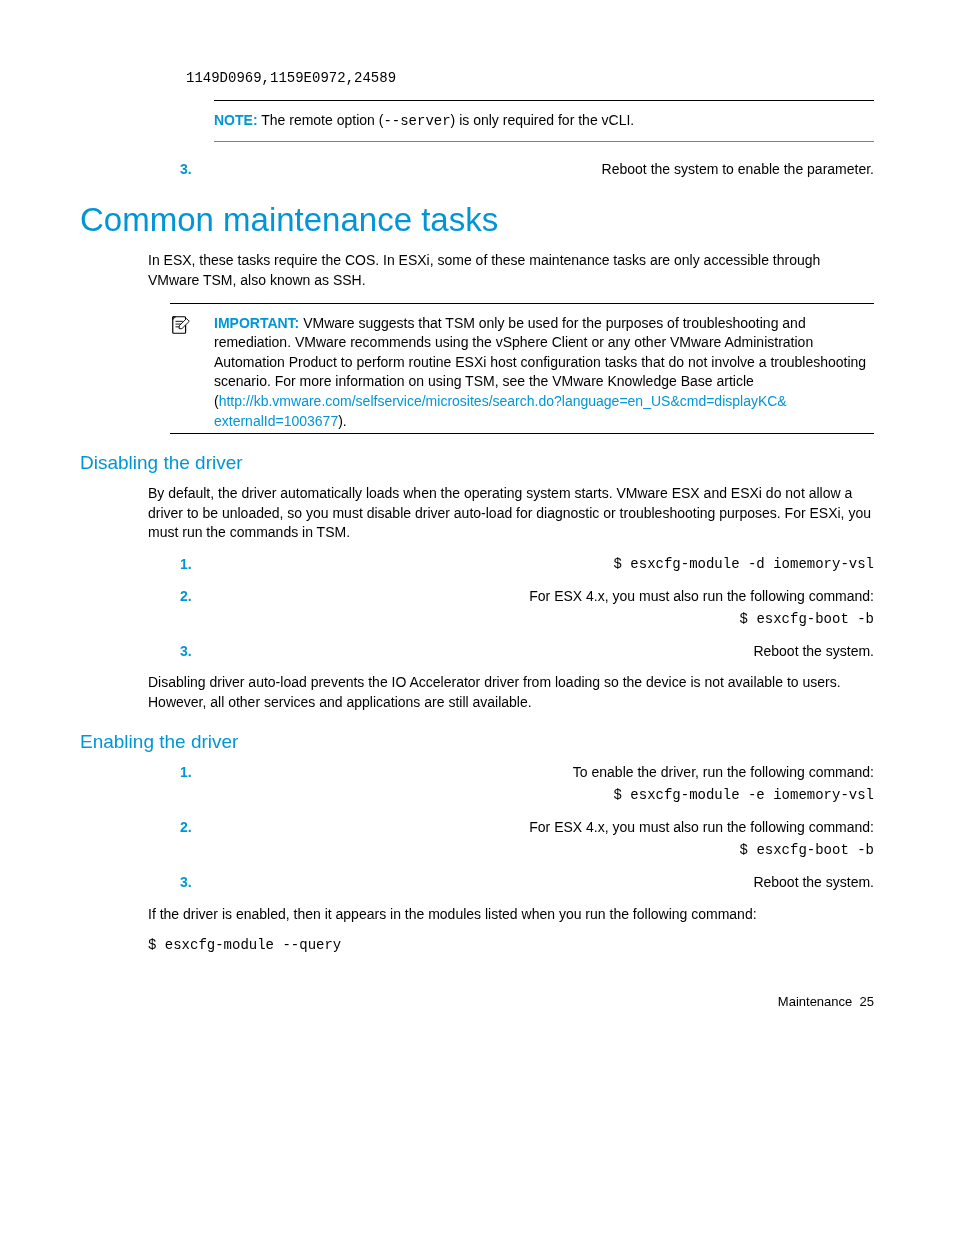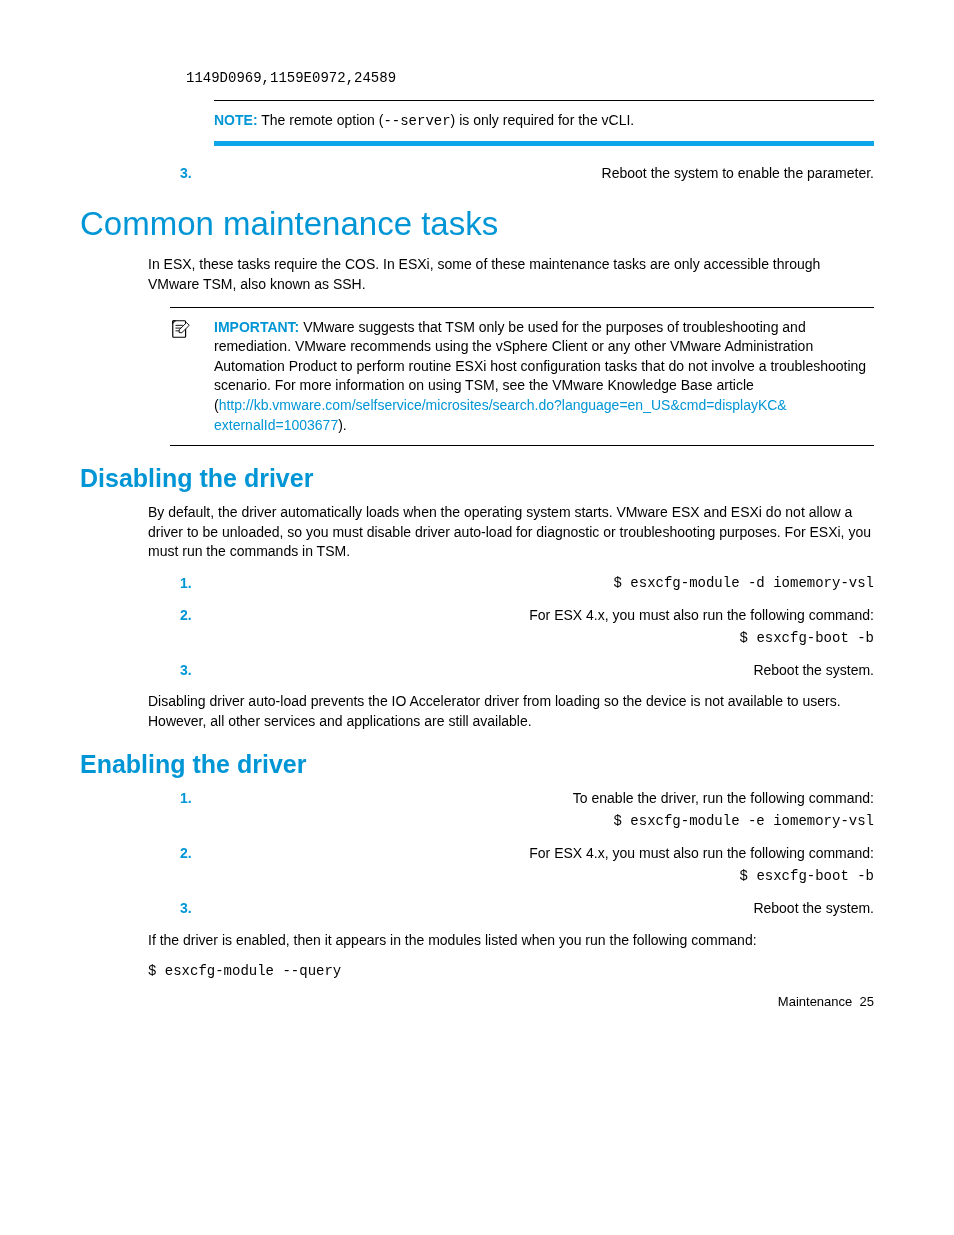--- a/index.html
+++ b/index.html
@@ -18,21 +18,21 @@
   }
   .top-code {
     font-family: "Courier New", monospace;
     font-size: 14px;
     margin-left: 106px;
     margin-bottom: 14px;
   }
   .note-box {
     margin-left: 134px;
     border-top: 1px solid #000;
-    border-bottom: 5px solid #0ea5e9;
+    border-bottom: 1px solid #0ea5e9;
     padding: 10px 0 10px 0;
     font-size: 14px;
     line-height: 1.35;
     margin-bottom: 18px;
   }
   .note-label { color: #0096d6; font-weight: bold; }
   .mono-inline { font-family: "Courier New", monospace; }
   ol {
     margin: 0 0 12px 0;
     padding-left: 100px;
@@ -56,35 +56,35 @@
     font-weight: bold;
   }
   h1.section {
     color: #0096d6;
     font-weight: 300;
     font-size: 33px;
     margin: 22px 0 12px 0;
   }
   h2.subsection {
     color: #0096d6;
-    font-weight: 700;
-    font-size: 25px;
+    font-weight: 400;
+    font-size: 19px;
     margin: 18px 0 10px 0;
   }
   .body-text {
     margin-left: 68px;
     font-size: 14px;
     line-height: 1.4;
     margin-bottom: 12px;
   }
   .important-box {
     margin-left: 90px;
     border-top: 1px solid #000;
     border-bottom: 1px solid #000;
-    padding: 10px 0 10px 0;
+    padding: 10px 0 2px 0;
     font-size: 14px;
     line-height: 1.4;
     margin-bottom: 18px;
     display: flex;
   }
   .important-box .icon-col {
     width: 44px;
     flex-shrink: 0;
   }
   .important-box .txt-col { flex: 1; }

